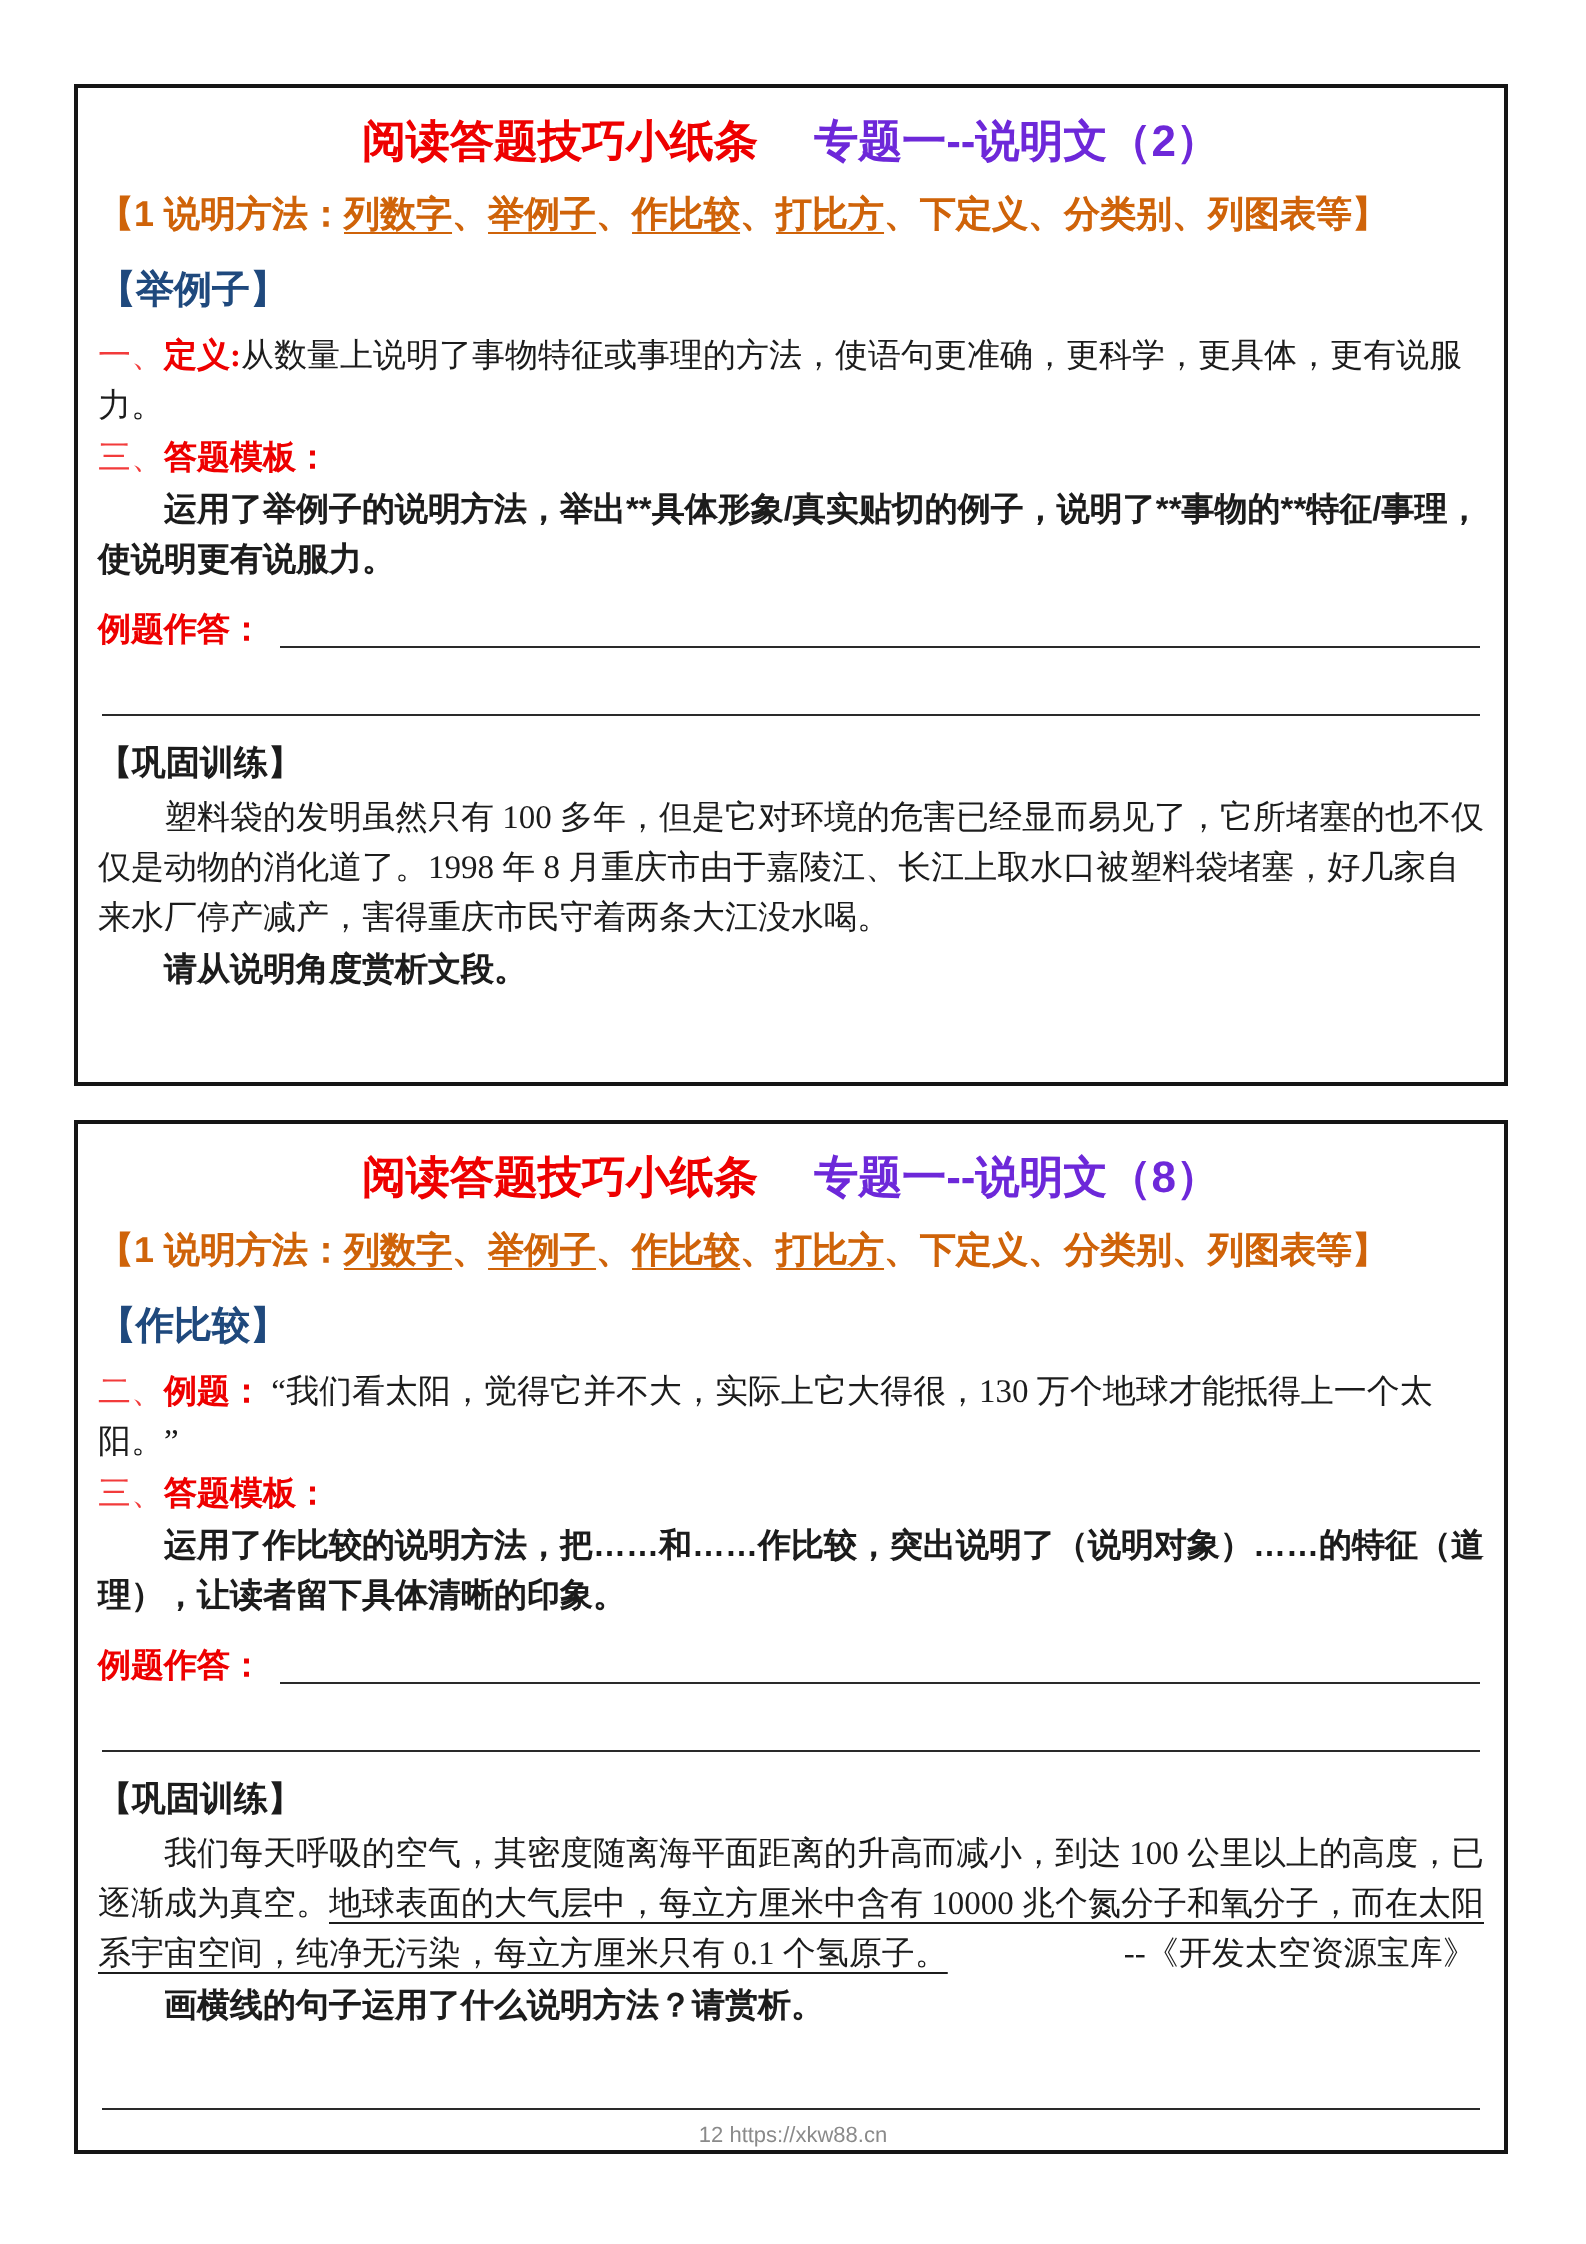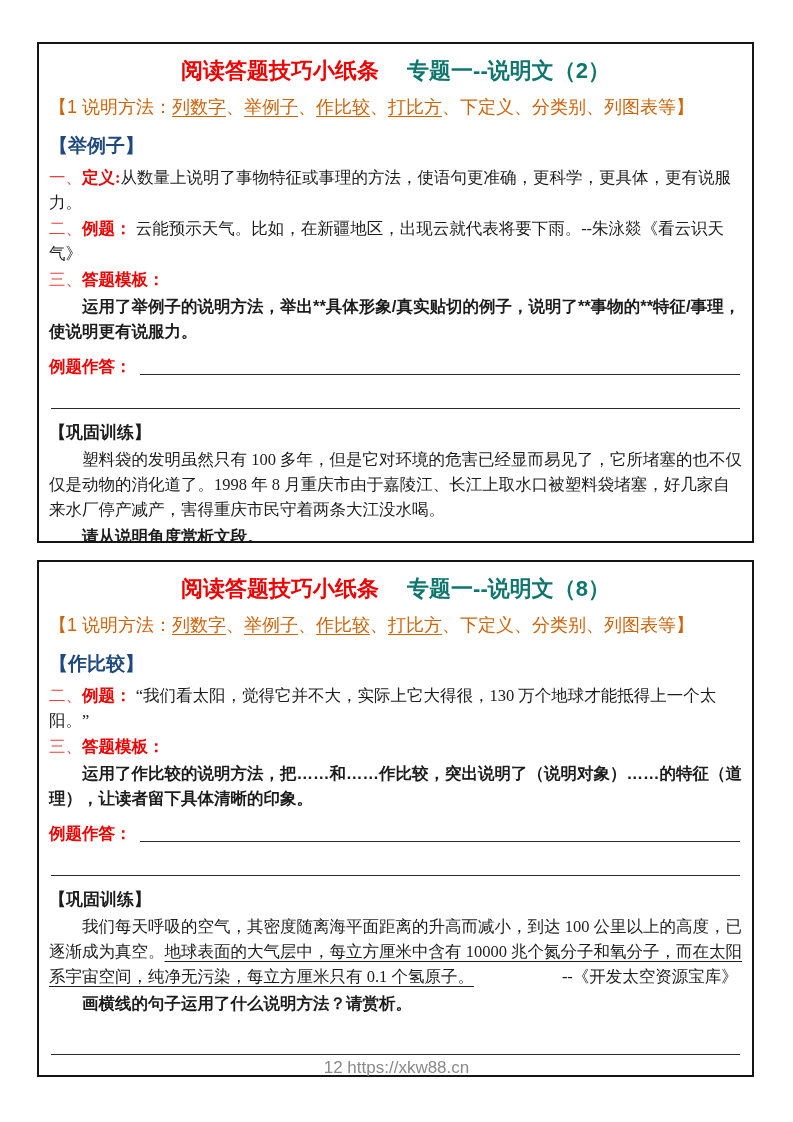--- a/index.html
+++ b/index.html
@@ -12,24 +12,24 @@
     border:2px solid #151515; background:#ffffff; padding:6px 10px 0 10px; overflow:hidden;
   }
   #card1 { top:42px; height:501px; }
   #card2 { top:560px; height:517px; }
 
   .card-title {
     text-align:center; font-family:"Liberation Sans", sans-serif;
     font-size:22px; font-weight:bold; margin:6px 0 8px 0; line-height:30px;
   }
   .t-red  { color:#ee0000;font-family:Liberation Serif, serif; }
-  .t-blue { color:#0f766e; margin-left:22px; }
+  .t-blue { color:#6d28d9; margin-left:22px; }
 
   .methods {
-    font-family:"Liberation Sans", sans-serif; font-weight:normal;
+    font-family:"Liberation Sans", sans-serif; font-weight:bold;
     font-size:18px; line-height:26px; color:#cf6309; white-space:nowrap; margin:4px 0 0 0;
   }
   .methods .u { text-decoration:underline; text-underline-offset:3px; }
 
   .sec-heading {
     color:#1f497d; font-size:19px; font-weight:bold;
     font-family:"Liberation Sans", sans-serif; margin:13px 0 7px 0; line-height:25px;
   }
 
   .row { margin:1px 0; font-size:16.5px; line-height:25px; }
@@ -58,21 +58,21 @@
   .ex-underline { text-decoration:underline; text-underline-offset:4px; }
   .ex-source { margin-left:88px; white-space:nowrap;text-align:right; }
   .ex-question {
     font-family:"Liberation Sans", sans-serif; font-weight:bold;
     font-size:16.5px; line-height:25px; text-indent:2em; margin:2px 0;
   }
   .spacer-sm { height:6px; }
 
   .footer {
     position:absolute; top:1056px; left:0; width:100%; text-align:center;
-    color:#8a8a8a; font-size:17px; font-family:"Liberation Sans", sans-serif; line-height:24px;
+    color:#8a8a8a; font-size:11px; font-family:"Liberation Sans", sans-serif; line-height:24px;
   }
 </style>
 </head>
 <body>
 
 <div class="page">
 
   <section class="card" id="card1">
     <h1 class="card-title">
       <span class="t-red">阅读答题技巧小纸条</span>
@@ -82,23 +82,20 @@
     <div class="methods">
       <span>【1 说明方法：</span><span class="u">列数字</span><span>、</span><span class="u">举例子</span><span>、</span><span class="u">作比较</span><span>、</span><span class="u">打比方</span><span>、</span><span>下定义、分类别、列图表等】</span>
     </div>
 
     <h2 class="sec-heading">【举例子】</h2>
 
     <p class="row">
       <span class="num">一、</span><span class="lbl">定义</span><span class="lbl">:</span><span class="txt">从数量上说明了事物特征或事理的方法，使语句更准确，更科学，更具体，更有说服力。</span>
     </p>
 
-    <p class="row">
-      <span class="num">二、</span><span class="lbl">例题：</span> <span class="txt">云能预示天气。比如，在新疆地区，出现云就代表将要下雨。--朱泳燚《看云识天气》</span>
-    </p>
 
     <p class="row">
       <span class="num">三、</span><span class="lbl">答题模板：</span>
     </p>
 
     <p class="tpl-body">运用了举例子的说明方法，举出**具体形象/真实贴切的例子，说明了**事物的**特征/事理，使说明更有说服力。</p>
 
     <div class="answer-row">
       <span class="answer-label">例题作答：</span>
       <span class="fill-line"></span>

